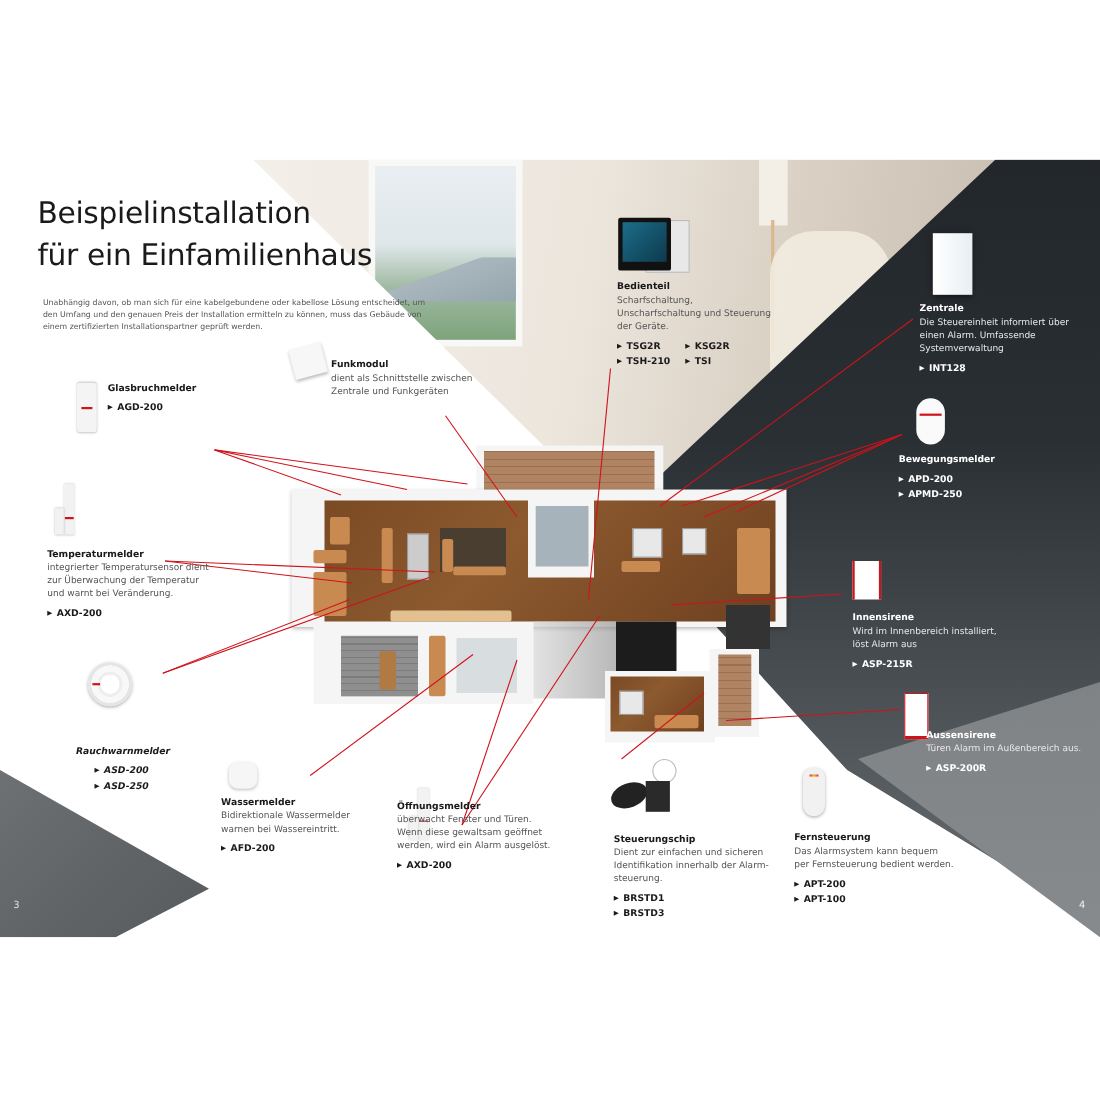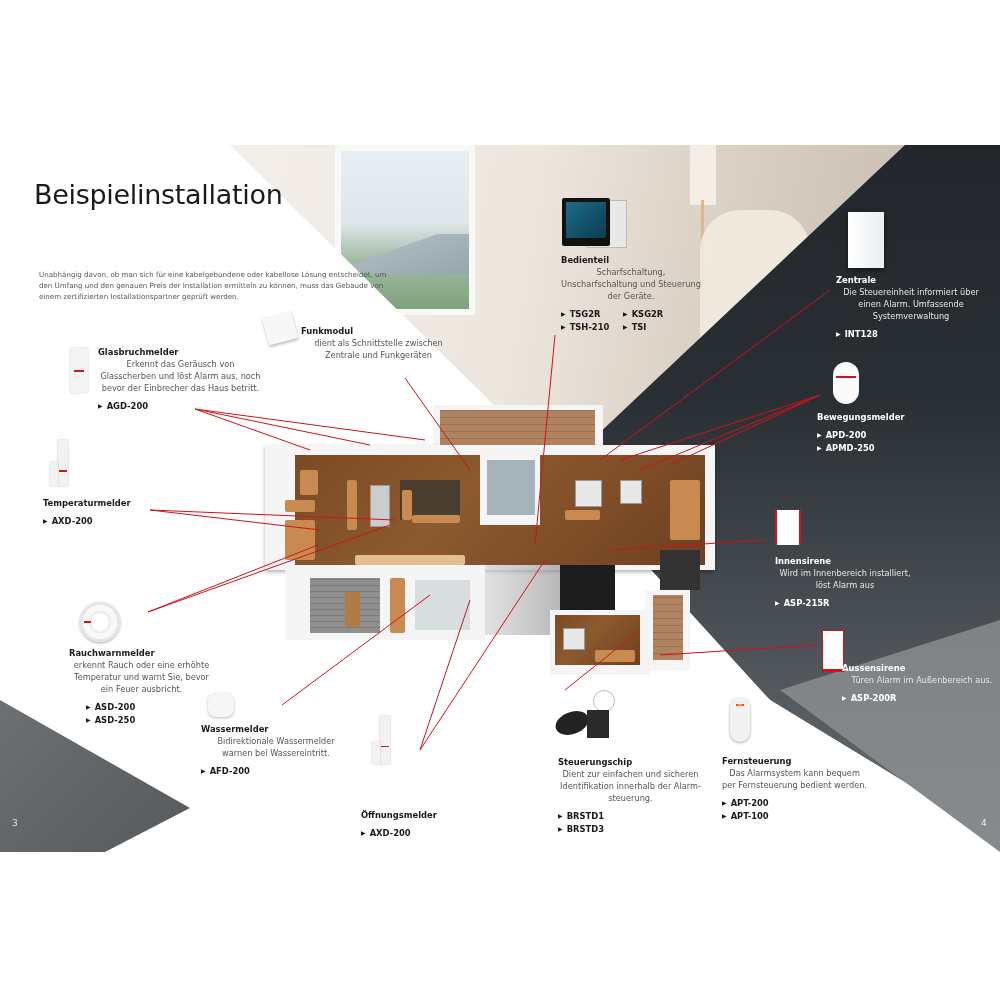--- a/index.html
+++ b/index.html
@@ -79,21 +79,21 @@
     font-size: 27px; line-height: 38px; color: #1a1a1a; letter-spacing: -0.3px;
   }
   .intro {
     position: absolute; left: 39px; top: 262px; width: 350px;
     font-size: 7.1px; line-height: 11px; color: #555;
   }
   .block { position: absolute; font-size: 8.2px; line-height: 12px; color: #555; }
   .block.dark { color: #e6e6e6; }
   .block .name { font-weight: bold; color: #1a1a1a; font-size: 8.4px; display: block; }
   .block.dark .name { color: #ffffff; }
-  .block .desc { display: block; text-align: center; }
+  .block .desc { display: block; }
   .block .models { margin-top: 6px; }
   .block .model { display: block; font-weight: bold; color: #1a1a1a; font-size: 8.4px; line-height: 13px; }
   .block.dark .model { color: #ffffff; }
   .block .model::before { content: "\25B6"; font-size: 6px; margin-right: 4px; position: relative; top: -1px; }
   .models.grid { display: grid; grid-template-columns: 62px 60px; }
 
   .dev { position: absolute; }
   .pagenum { position: absolute; font-size: 9px; }
 </style>
 </head>
@@ -192,20 +192,21 @@
 
     <line x1="420" y1="750" x2="470" y2="600"></line>
     <line x1="420" y1="750" x2="545" y2="560"></line>
 
     <line x1="565" y1="690" x2="640" y2="630"></line>
   </g>
 </svg>
 
 <h1 class="title">
   <span>Beispielinstallation</span><br>
+  <span>für ein Einfamilienhaus</span>
 </h1>
 <p class="intro">Unabhängig davon, ob man sich für eine kabelgebundene oder kabellose Lösung entscheidet, um den Umfang und den genauen Preis der Installation ermitteln zu können, muss das Gebäude von einem zertifizierten Installationspartner geprüft werden.</p>
 
 <div class="dev" style="left:70px;top:348px;width:18px;height:45px;background:#f4f4f4;border-radius:3px;box-shadow:0 0 2px #bbb;">
   <div style="position:absolute;left:4px;top:22px;width:10px;height:2px;background:#d0121b;"></div>
 </div>
 <div class="dev" style="left:265px;top:314px;width:30px;height:28px;background:#f7f7f7;transform:rotate(-15deg);box-shadow:0 2px 3px #bbb;"></div>
 <div class="dev" style="left:562px;top:198px;width:64px;height:52px;">
   <div style="position:absolute;left:25px;top:2px;width:38px;height:46px;background:#e8e8e8;border:1px solid #bbb;"></div>
   <div style="position:absolute;left:0;top:0;width:48px;height:48px;background:#111;border-radius:2px;">
@@ -236,21 +237,20 @@
   <div style="position:absolute;left:38px;top:0;width:20px;height:20px;border:1.5px solid #bbb;border-radius:50%;"></div>
   <div style="position:absolute;left:0;top:22px;width:34px;height:22px;background:#222;border-radius:50%;transform:rotate(-20deg);"></div>
   <div style="position:absolute;left:32px;top:20px;width:22px;height:28px;background:#2a2a2a;"></div>
 </div>
 <div class="dev" style="left:730px;top:698px;width:20px;height:44px;background:#f1f1f1;border-radius:10px 10px 12px 12px;box-shadow:0 1px 3px #aaa;">
   <div style="position:absolute;left:6px;top:6px;width:8px;height:2px;background:linear-gradient(90deg,#e33,#eb3,#e33);"></div>
 </div>
 
 <div class="block" style="left:98px;top:346px;width:165px;">
   <span class="name">Glasbruchmelder</span>
-  <span class="desc">Erkennt das Geräusch von Glasscherben und löst Alarm aus, noch bevor der Einbrecher das Haus betritt.</span>
   <div class="models">
     <span class="model">AGD-200</span>
   </div>
 </div>
 
 <div class="block" style="left:301px;top:325px;width:155px;">
   <span class="name">Funkmodul</span>
   <span class="desc">dient als Schnittstelle zwischen Zentrale und Funkgeräten</span>
 </div>
 
@@ -276,36 +276,36 @@
 <div class="block dark" style="left:817px;top:411px;width:150px;">
   <span class="name">Bewegungsmelder</span>
   <div class="models" style="">
     <span class="model">APD-200</span>
     <span class="model">APMD-250</span>
   </div>
 </div>
 
 <div class="block" style="left:43px;top:497px;width:150px;">
   <span class="name">Temperaturmelder</span>
+  <span class="desc">integrierter Temperatursensor dient zur Überwachung der Temperatur und warnt bei Veränderung.</span>
   <div class="models">
     <span class="model">AXD-200</span>
   </div>
 </div>
 
 <div class="block dark" style="left:775px;top:555px;width:140px;">
   <span class="name">Innensirene</span>
   <span class="desc">Wird im Innenbereich installiert, löst Alarm aus</span>
   <div class="models">
     <span class="model">ASP-215R</span>
   </div>
 </div>
 
-<div class="block" style="left:69px;top:647px;width:145px;">
+<div class="block" style="left:69px;top:676px;width:145px;font-style:italic;">
   <span class="name">Rauchwarnmelder</span>
-  <span class="desc">erkennt Rauch oder eine erhöhte Temperatur und warnt Sie, bevor ein Feuer ausbricht.</span>
   <div class="models" style="padding-left:17px;">
     <span class="model">ASD-200</span>
     <span class="model">ASD-250</span>
   </div>
 </div>
 
 <div class="block dark" style="left:822px;top:662px;width:160px;margin-left:20px;">
   <span class="name">Aussensirene</span>
   <span class="desc">Türen Alarm im Außenbereich aus.</span>
   <div class="models">
@@ -314,22 +314,23 @@
 </div>
 
 <div class="block" style="left:201px;top:723px;width:150px;">
   <span class="name">Wassermelder</span>
   <span class="desc">Bidirektionale Wassermelder warnen bei Wassereintritt.</span>
   <div class="models">
     <span class="model">AFD-200</span>
   </div>
 </div>
 
-<div class="block" style="left:361px;top:809px;width:145px;">
+<div class="block" style="left:361px;top:726px;width:145px;">
   <span class="name">Öffnungsmelder</span>
+  <span class="desc">überwacht Fenster und Türen. Wenn diese gewaltsam geöffnet werden, wird ein Alarm ausgelöst.</span>
   <div class="models">
     <span class="model">AXD-200</span>
   </div>
 </div>
 
 <div class="block" style="left:558px;top:756px;width:145px;">
   <span class="name">Steuerungschip</span>
   <span class="desc">Dient zur einfachen und sicheren Identifikation innerhalb der Alarm-steuerung.</span>
   <div class="models">
     <span class="model">BRSTD1</span>

